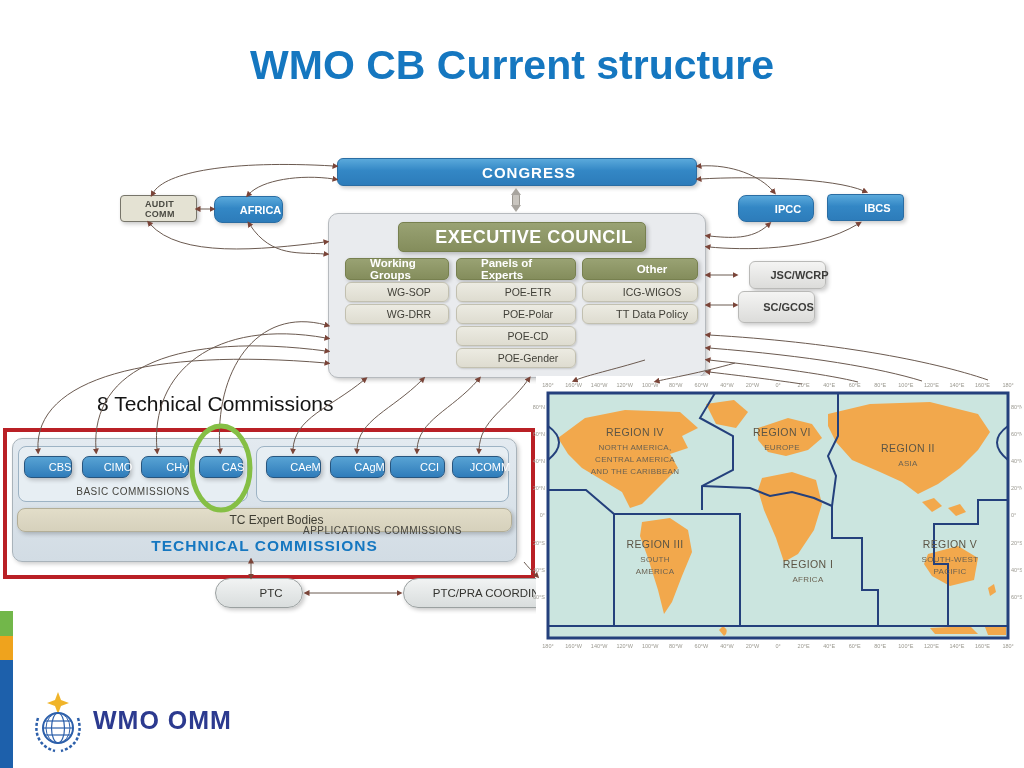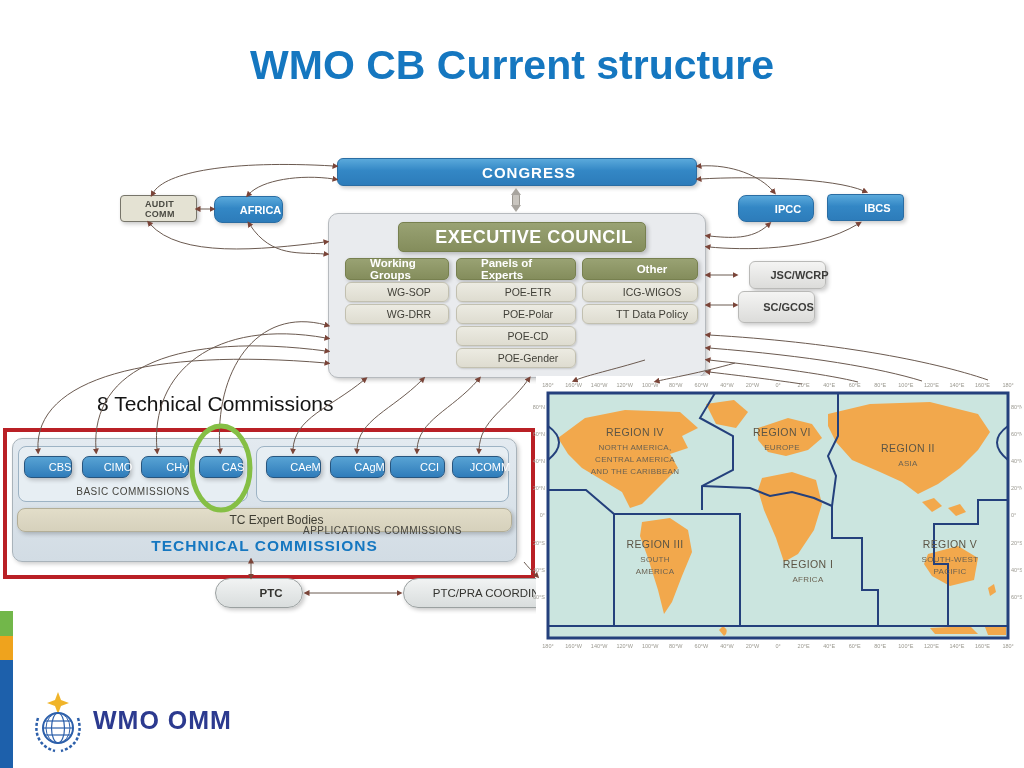--- a/index.html
+++ b/index.html
@@ -102,21 +102,21 @@
   <div class="box btn" style="left:330px;top:456px;width:55px;height:22px;">CAgM</div>
   <div class="box btn" style="left:390px;top:456px;width:55px;height:22px;">CCI</div>
   <div class="box btn" style="left:452px;top:456px;width:52px;height:22px;">JCOMM</div>
 
   <div class="grouplabel" style="left:18px;top:486px;width:230px;">BASIC COMMISSIONS</div>
   <div class="grouplabel" style="left:256px;top:486px;width:253px;margin-top:39px;">APPLICATIONS COMMISSIONS</div>
 
   <div class="box expert" style="left:17px;top:508px;width:495px;height:24px;">TC Expert Bodies</div>
   <div class="tc-title" style="left:12px;top:537px;width:505px;">TECHNICAL COMMISSIONS</div>
 
-  <div class="box ptc" style="left:215px;top:578px;width:88px;height:30px;font-weight:bold;">PTC</div>
+  <div class="box ptc" style="left:215px;top:578px;width:88px;height:30px;">PTC</div>
   <div class="box ptc" style="left:403px;top:578px;width:150px;height:30px;">PTC/PRA COORDINA</div>
 
   <svg id="map-figure" viewBox="0 0 492 276">
     <rect x="6" y="0" width="486" height="276" fill="#ffffff"></rect>
     <rect x="18" y="17" width="460" height="245" fill="#cbe5df" stroke="#24407c" stroke-width="3"></rect>
     <g fill="#f2a84c" stroke="none">
       <path d="M28,62 L55,42 L95,34 L150,36 L168,52 L152,60 L158,72 L140,78 L148,92 L128,112 L112,128 L100,132 L92,116 L72,104 L52,92 L38,78 Z"></path>
       <path d="M176,28 L204,24 L218,36 L206,52 L186,48 Z"></path>
       <path d="M112,146 L140,142 L158,154 L162,176 L152,200 L142,226 L134,238 L128,214 L118,182 L110,160 Z"></path>
       <path d="M228,52 L258,42 L282,48 L292,62 L278,74 L256,80 L238,76 L228,64 Z"></path>

